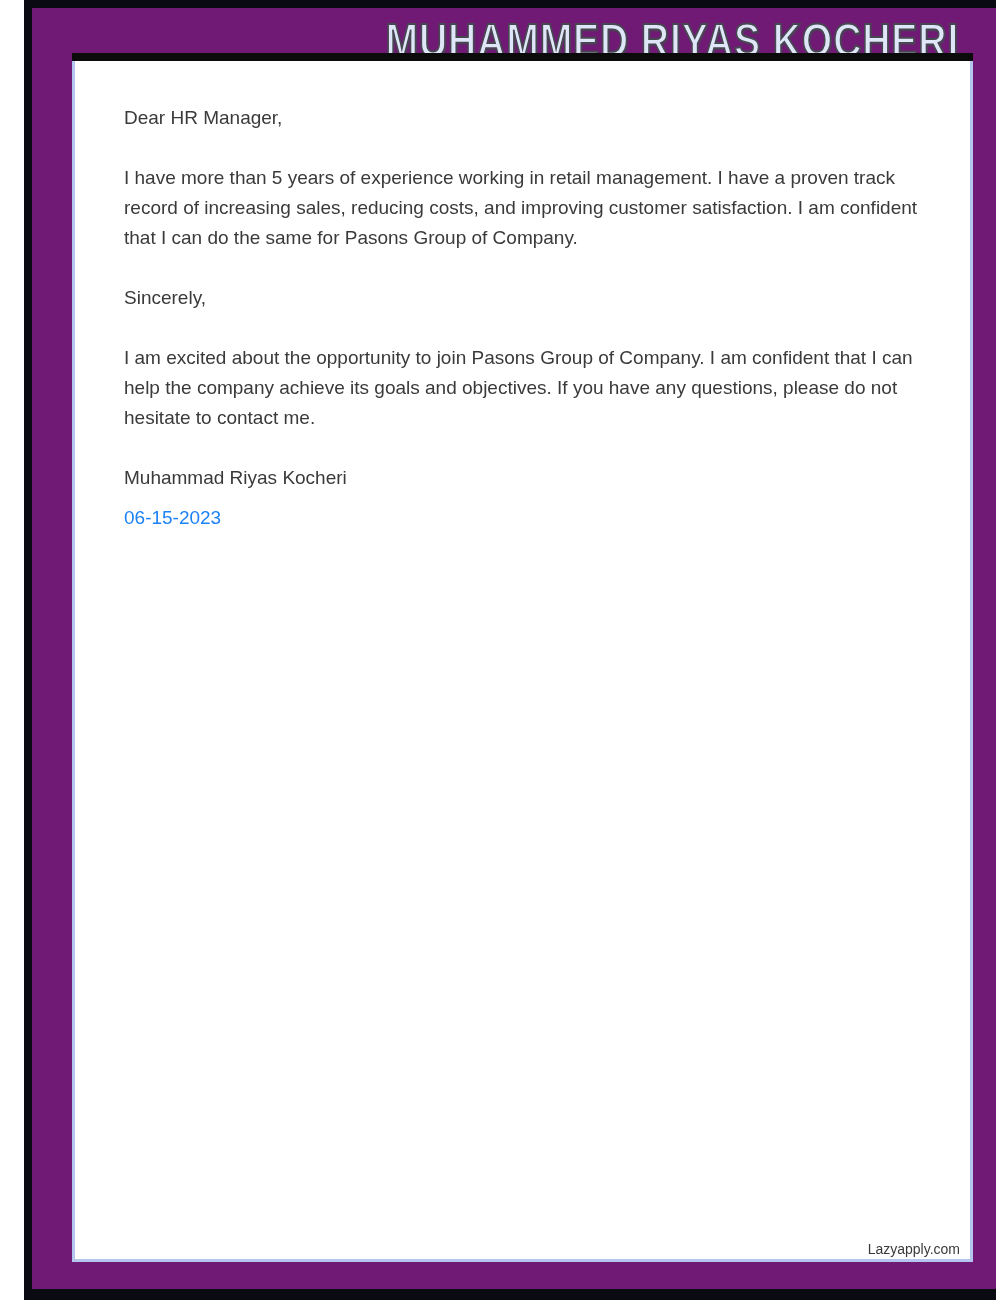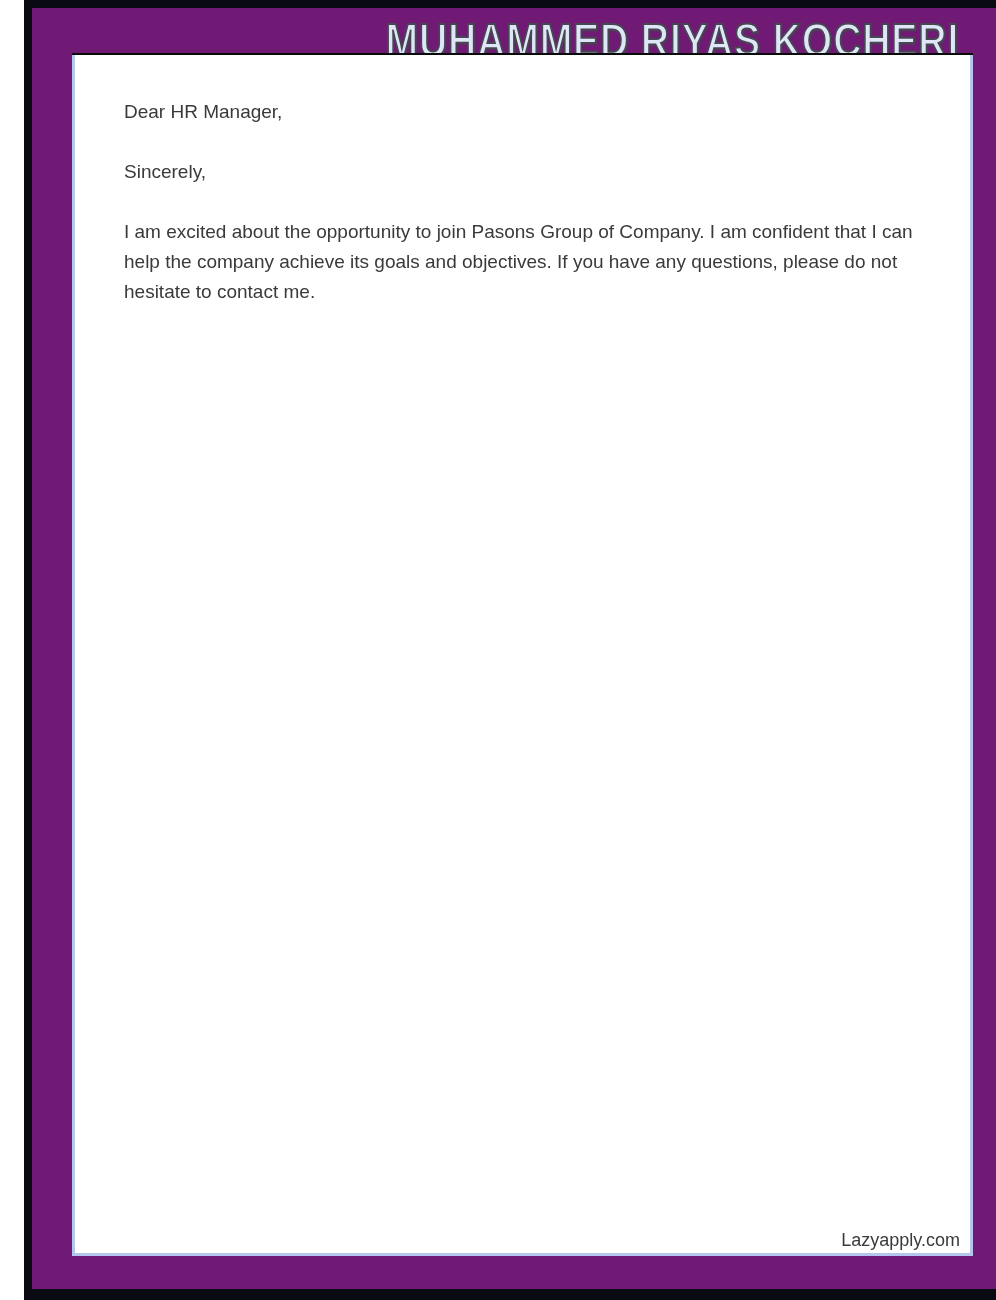--- a/index.html
+++ b/index.html
@@ -40,21 +40,21 @@
     position: absolute;
     left: 40px;
     top: 45px;
     width: 901px;
     height: 8px;
     background: #0b0b0b;
   }
   .page {
     position: absolute;
     left: 40px;
-    top: 47px;
+    top: 53px;
     width: 901px;
     height: 1201px;
     box-sizing: border-box;
     background: #ffffff;
     border-left: 3px solid #b5c6ee;
     border-right: 3px solid #b5c6ee;
     border-bottom: 3px solid #b5c6ee;
   }
   .letter-body {
     padding: 42px 48px 0 49px;
@@ -73,45 +73,48 @@
     margin: 0;
     color: #1d82f5;
     font-size: 19px;
     line-height: 30px;
     cursor: pointer;
   }
   .watermark {
     position: absolute;
     right: 10px;
     bottom: 2px;
-    font-size: 18px;
+    font-size: 14px;
     color: #3a3a3a;
   }
 </style>
 </head>
 <body>
 
 <div class="frame">
 
   <div class="header-name">MUHAMMED RIYAS KOCHERI</div>
 
   <div class="top-bar"></div>
 
   <div class="page">
     <div class="letter-body">
 
       <p>Dear HR Manager,</p>
 
 
+      <p>I have more than 5 years of experience working in retail management. I have a proven track record of increasing sales, reducing costs, and improving customer satisfaction. I am confident that I can do the same for Pasons Group of Company.</p>
 
 
       <p>Sincerely,</p>
 
       <p>I am excited about the opportunity to join Pasons Group of Company. I am confident that I can help the company achieve its goals and objectives. If you have any questions, please do not hesitate to contact me.</p>
 
+      <p class="signature">Muhammad Riyas Kocheri</p>
 
+      <p class="letter-date">06-15-2023</p>
 
     </div>
 
     <div class="watermark">Lazyapply.com</div>
   </div>
 
 </div>
 
 </body></html>

